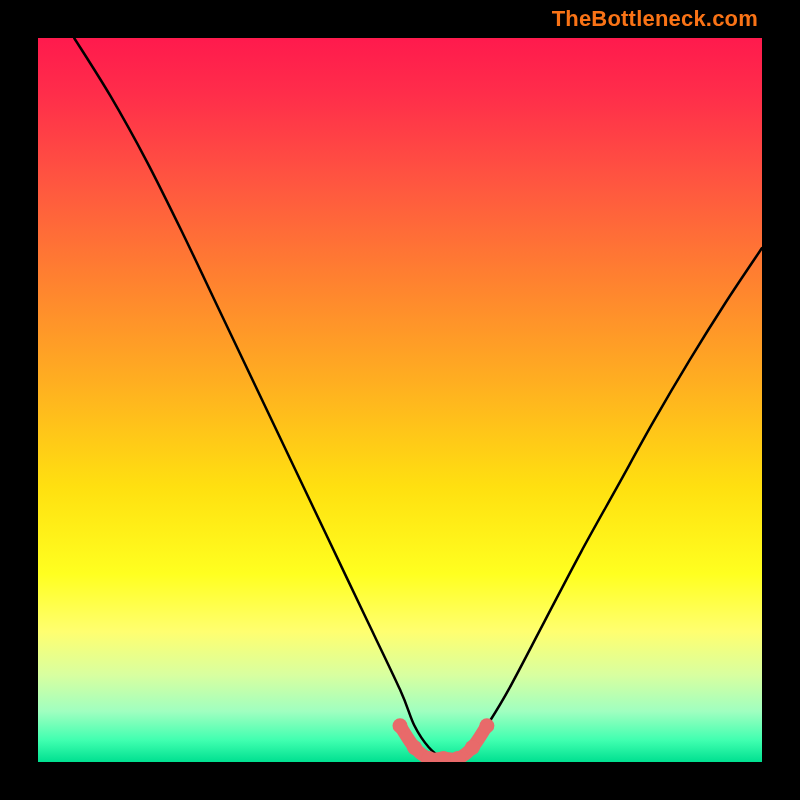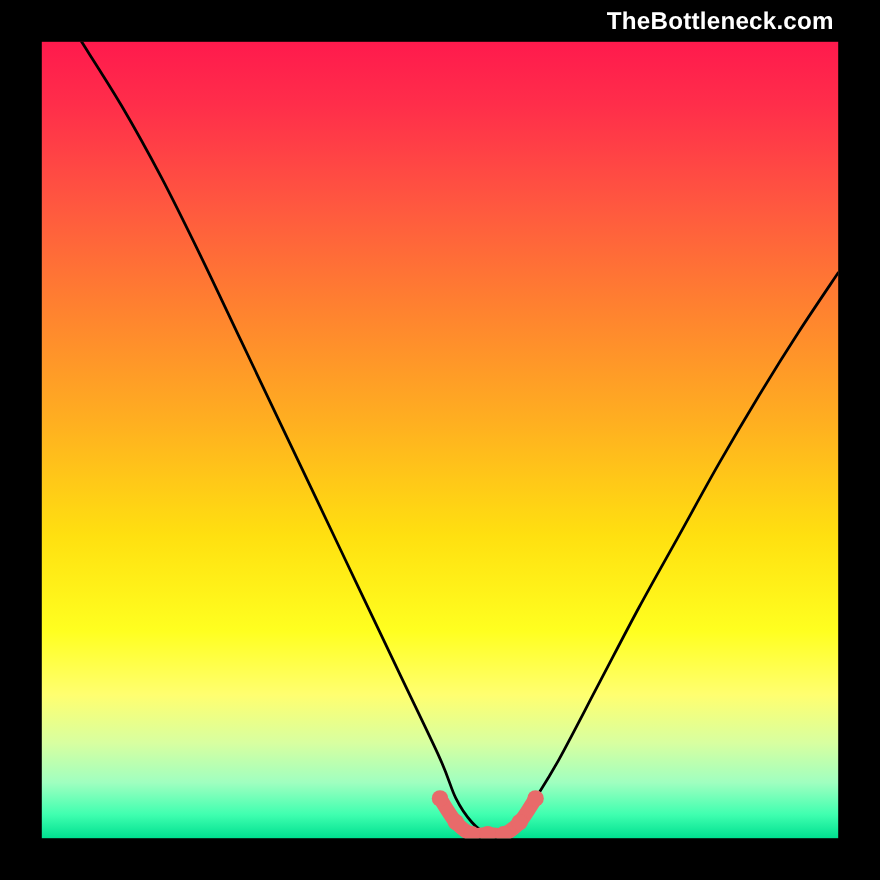--- a/index.html
+++ b/index.html
@@ -34,21 +34,21 @@
     left: 0; top: 0;
     width: 724px; height: 724px;
   }
   .attribution {
     position: absolute;
     top: 6px;
     right: 42px;
     font-family: Arial, Helvetica, sans-serif;
     font-size: 22px;
     font-weight: 600;
-    color: #ffffff;
+    color: #f97316;
     letter-spacing: 0.2px;
     user-select: none;
   }
 </style>
 </head>
 <body>
 
 <div class="frame">
   <div class="plot-area">
     <svg viewBox="0 0 724 724" preserveAspectRatio="none">

